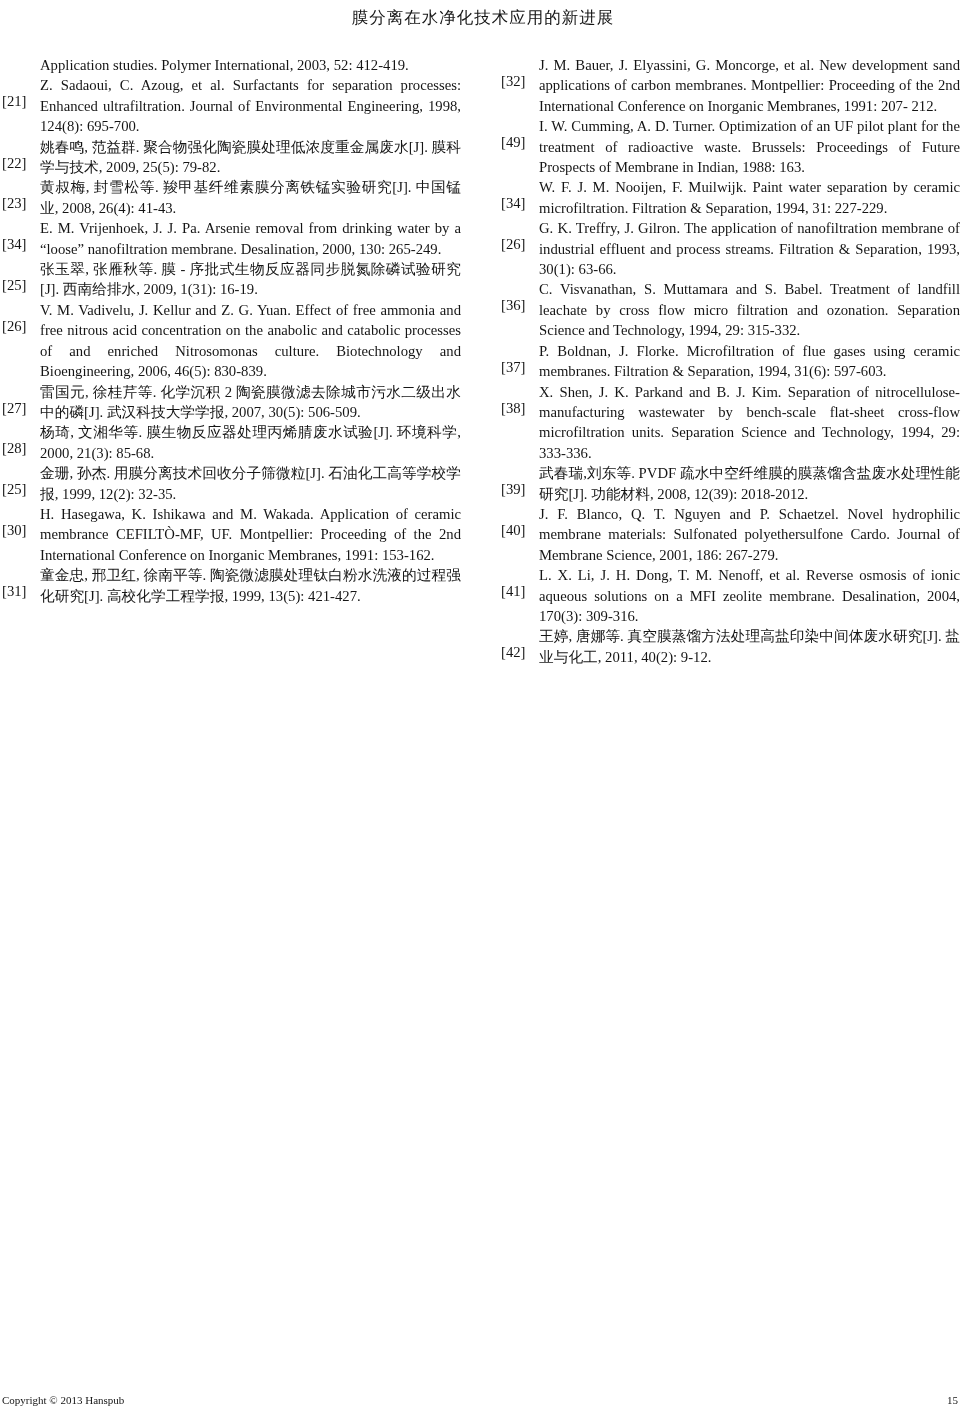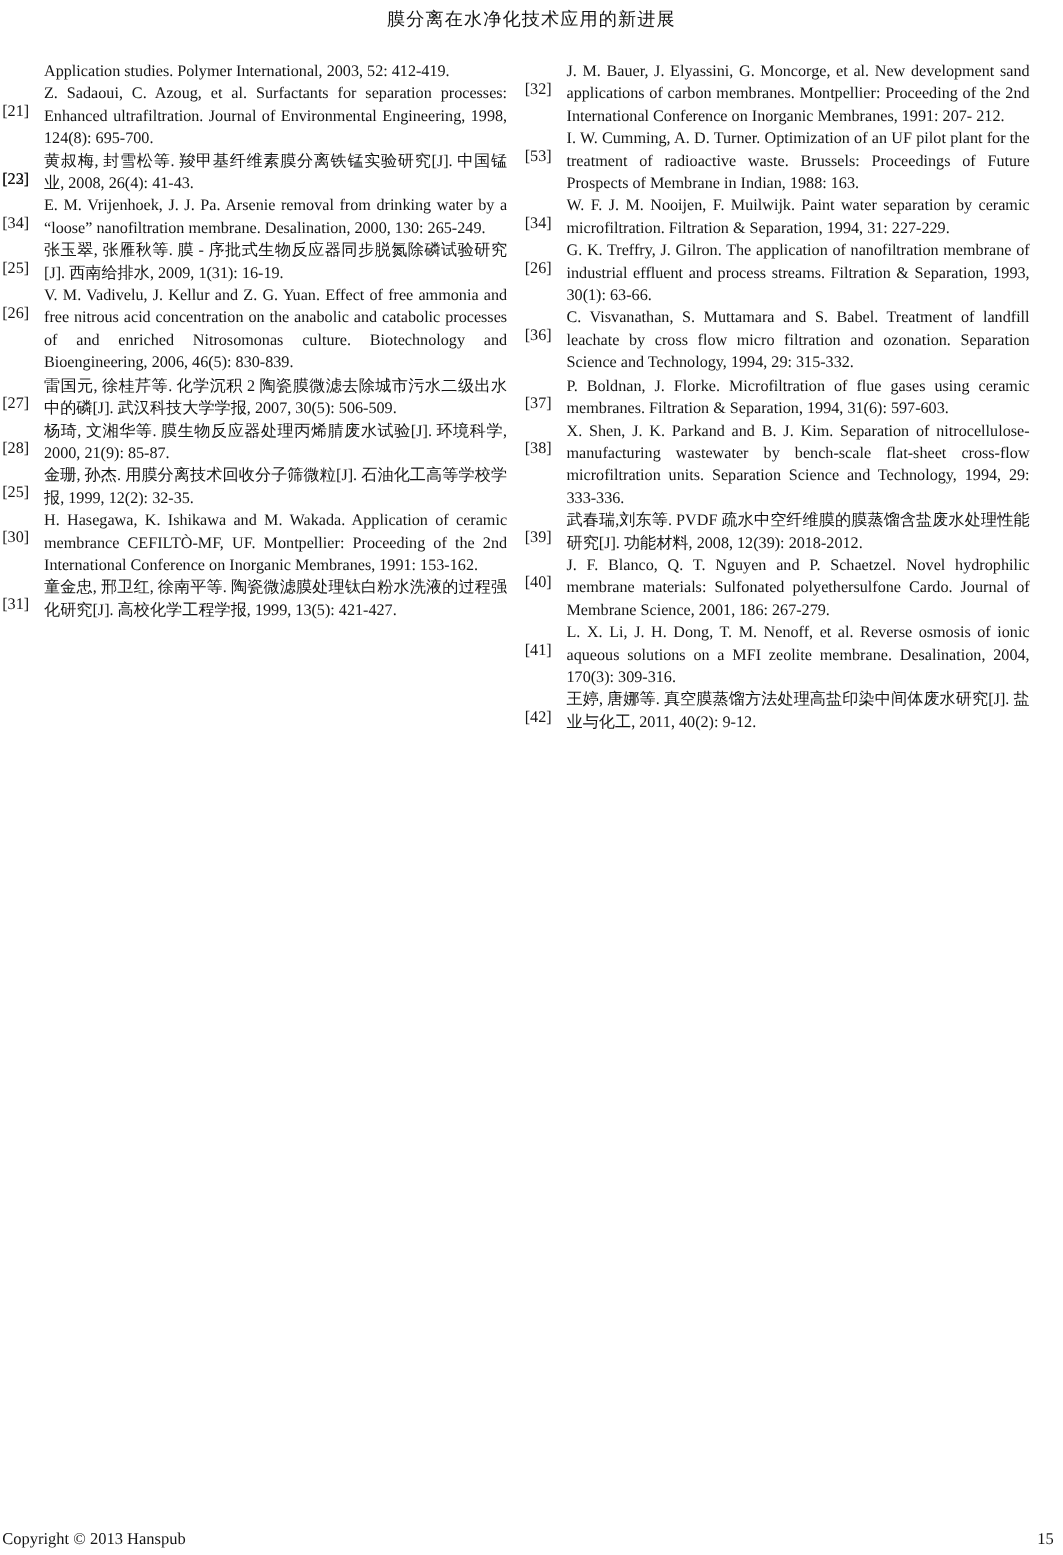--- a/index.html
+++ b/index.html
@@ -22,21 +22,21 @@
   }
   .title {
     margin: 0;
     font-size: 16.5px;
     font-weight: normal;
     letter-spacing: 1px;
     color: #151515;
   }
   .columns {
     display: flex;
-    column-gap: 16px;
+    column-gap: 40px;
     padding-left: 2px;
     padding-right: 7px;
     margin-top: 26px;
   }
   .column {
     width: 459px;
     flex: 0 0 459px;
   }
   .ref-item {
     position: relative;
@@ -55,51 +55,51 @@
     top: 16px;
     white-space: nowrap;
   }
   .footer {
     position: absolute;
     left: 2px;
     right: 8px;
     top: 1391px;
     display: flex;
     justify-content: space-between;
-    font-size: 15px;
+    font-size: 11px;
     line-height: 18px;
   }
 </style>
 </head>
 <body>
 
 <div class="page">
 
   <div class="header">
     <h1 class="title">膜分离在水净化技术应用的新进展</h1>
   </div>
 
   <div class="columns">
     <div class="column" id="col-left">
         <div class="ref-item continuation"><span class="ref-label"></span><span class="ref-text">Application studies. Polymer International, 2003, 52: 412-419.</span></div>
         <div class="ref-item"><span class="ref-label">[21]</span><span class="ref-text">Z. Sadaoui, C. Azoug, et al. Surfactants for separation processes: Enhanced ultrafiltration. Journal of Environmental Engineering, 1998, 124(8): 695-700.</span></div>
-        <div class="ref-item"><span class="ref-label">[22]</span></div>
+        <div class="ref-item"><span class="ref-label">[22]</span><span class="ref-text">姚春鸣, 范益群. 聚合物强化陶瓷膜处理低浓度重金属废水[J]. 膜科学与技术, 2009, 25(5): 79-82.</span></div>
         <div class="ref-item"><span class="ref-label">[23]</span><span class="ref-text">黄叔梅, 封雪松等. 羧甲基纤维素膜分离铁锰实验研究[J]. 中国锰业, 2008, 26(4): 41-43.</span></div>
         <div class="ref-item"><span class="ref-label">[34]</span><span class="ref-text">E. M. Vrijenhoek, J. J. Pa. Arsenie removal from drinking water by a “loose” nanofiltration membrane. Desalination, 2000, 130: 265-249.</span></div>
         <div class="ref-item"><span class="ref-label">[25]</span><span class="ref-text">张玉翠, 张雁秋等. 膜 - 序批式生物反应器同步脱氮除磷试验研究[J]. 西南给排水, 2009, 1(31): 16-19.</span></div>
         <div class="ref-item"><span class="ref-label">[26]</span><span class="ref-text">V. M. Vadivelu, J. Kellur and Z. G. Yuan. Effect of free ammonia and free nitrous acid concentration on the anabolic and catabolic processes of and enriched Nitrosomonas culture. Biotechnology and Bioengineering, 2006, 46(5): 830-839.</span></div>
         <div class="ref-item"><span class="ref-label">[27]</span><span class="ref-text">雷国元, 徐桂芹等. 化学沉积 2 陶瓷膜微滤去除城市污水二级出水中的磷[J]. 武汉科技大学学报, 2007, 30(5): 506-509.</span></div>
-        <div class="ref-item"><span class="ref-label">[28]</span><span class="ref-text">杨琦, 文湘华等. 膜生物反应器处理丙烯腈废水试验[J]. 环境科学, 2000, 21(9): 85-87.</span></div>
+        <div class="ref-item"><span class="ref-label">[28]</span><span class="ref-text">杨琦, 文湘华等. 膜生物反应器处理丙烯腈废水试验[J]. 环境科学, 2000, 21(3): 85-68.</span></div>
         <div class="ref-item"><span class="ref-label">[25]</span><span class="ref-text">金珊, 孙杰. 用膜分离技术回收分子筛微粒[J]. 石油化工高等学校学报, 1999, 12(2): 32-35.</span></div>
         <div class="ref-item"><span class="ref-label">[30]</span><span class="ref-text">H. Hasegawa, K. Ishikawa and M. Wakada. Application of ceramic membrance CEFILTÒ-MF, UF. Montpellier: Proceeding of the 2nd International Conference on Inorganic Membranes, 1991: 153-162.</span></div>
         <div class="ref-item"><span class="ref-label">[31]</span><span class="ref-text">童金忠, 邢卫红, 徐南平等. 陶瓷微滤膜处理钛白粉水洗液的过程强化研究[J]. 高校化学工程学报, 1999, 13(5): 421-427.</span></div>
       </div>
     <div class="column" id="col-right">
         <div class="ref-item"><span class="ref-label">[32]</span><span class="ref-text">J. M. Bauer, J. Elyassini, G. Moncorge, et al. New development sand applications of carbon membranes. Montpellier: Proceeding of the 2nd International Conference on Inorganic Membranes, 1991: 207- 212.</span></div>
-        <div class="ref-item"><span class="ref-label">[53]</span><span class="ref-text">I. W. Cumming, A. D. Turner. Optimization of an UF pilot plant for the treatment of radioactive waste. Brussels: Proceedings of Future Prospects of Membrane in Indian, 1988: 163.</span></div>
+        <div class="ref-item"><span class="ref-label">[49]</span><span class="ref-text">I. W. Cumming, A. D. Turner. Optimization of an UF pilot plant for the treatment of radioactive waste. Brussels: Proceedings of Future Prospects of Membrane in Indian, 1988: 163.</span></div>
         <div class="ref-item"><span class="ref-label">[34]</span><span class="ref-text">W. F. J. M. Nooijen, F. Muilwijk. Paint water separation by ceramic microfiltration. Filtration &amp; Separation, 1994, 31: 227-229.</span></div>
         <div class="ref-item"><span class="ref-label">[26]</span><span class="ref-text">G. K. Treffry, J. Gilron. The application of nanofiltration membrane of industrial effluent and process streams. Filtration &amp; Separation, 1993, 30(1): 63-66.</span></div>
         <div class="ref-item"><span class="ref-label">[36]</span><span class="ref-text">C. Visvanathan, S. Muttamara and S. Babel. Treatment of landfill leachate by cross flow micro filtration and ozonation. Separation Science and Technology, 1994, 29: 315-332.</span></div>
         <div class="ref-item"><span class="ref-label">[37]</span><span class="ref-text">P. Boldnan, J. Florke. Microfiltration of flue gases using ceramic membranes. Filtration &amp; Separation, 1994, 31(6): 597-603.</span></div>
         <div class="ref-item"><span class="ref-label">[38]</span><span class="ref-text">X. Shen, J. K. Parkand and B. J. Kim. Separation of nitrocellulose-manufacturing wastewater by bench-scale flat-sheet cross-flow microfiltration units. Separation Science and Technology, 1994, 29: 333-336.</span></div>
         <div class="ref-item"><span class="ref-label">[39]</span><span class="ref-text">武春瑞,刘东等. PVDF 疏水中空纤维膜的膜蒸馏含盐废水处理性能研究[J]. 功能材料, 2008, 12(39): 2018-2012.</span></div>
         <div class="ref-item"><span class="ref-label">[40]</span><span class="ref-text">J. F. Blanco, Q. T. Nguyen and P. Schaetzel. Novel hydrophilic membrane materials: Sulfonated polyethersulfone Cardo. Journal of Membrane Science, 2001, 186: 267-279.</span></div>
         <div class="ref-item"><span class="ref-label">[41]</span><span class="ref-text">L. X. Li, J. H. Dong, T. M. Nenoff, et al. Reverse osmosis of ionic aqueous solutions on a MFI zeolite membrane. Desalination, 2004, 170(3): 309-316.</span></div>
         <div class="ref-item"><span class="ref-label">[42]</span><span class="ref-text">王婷, 唐娜等. 真空膜蒸馏方法处理高盐印染中间体废水研究[J]. 盐业与化工, 2011, 40(2): 9-12.</span></div>
       </div>

